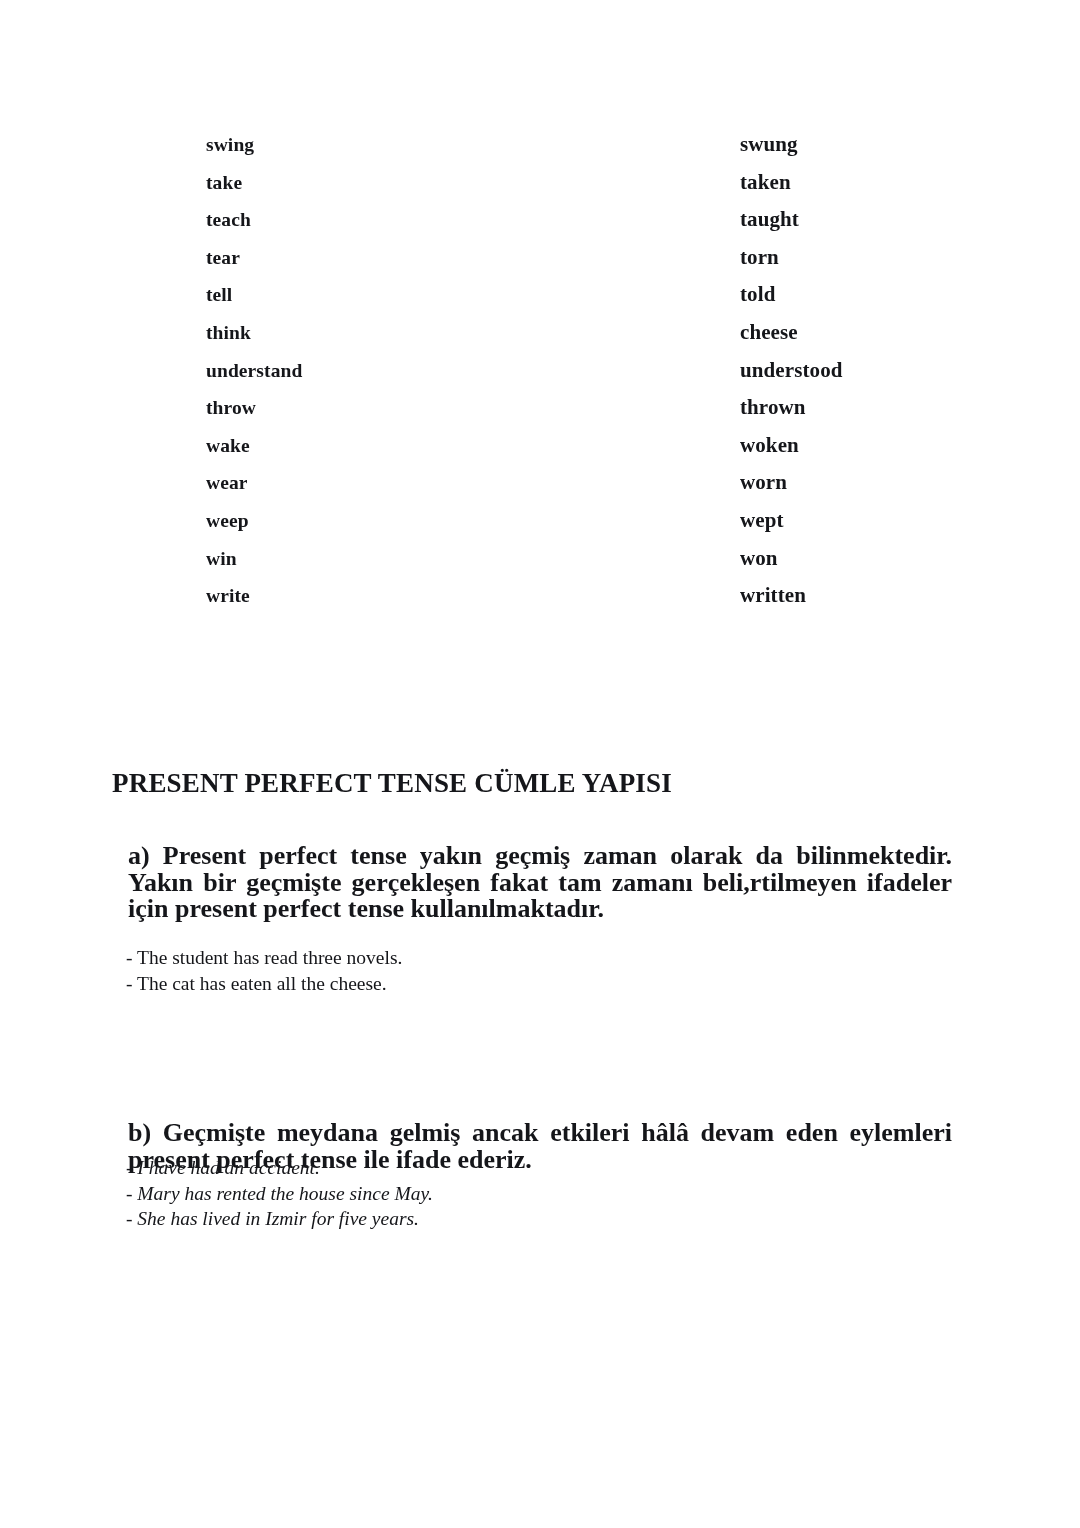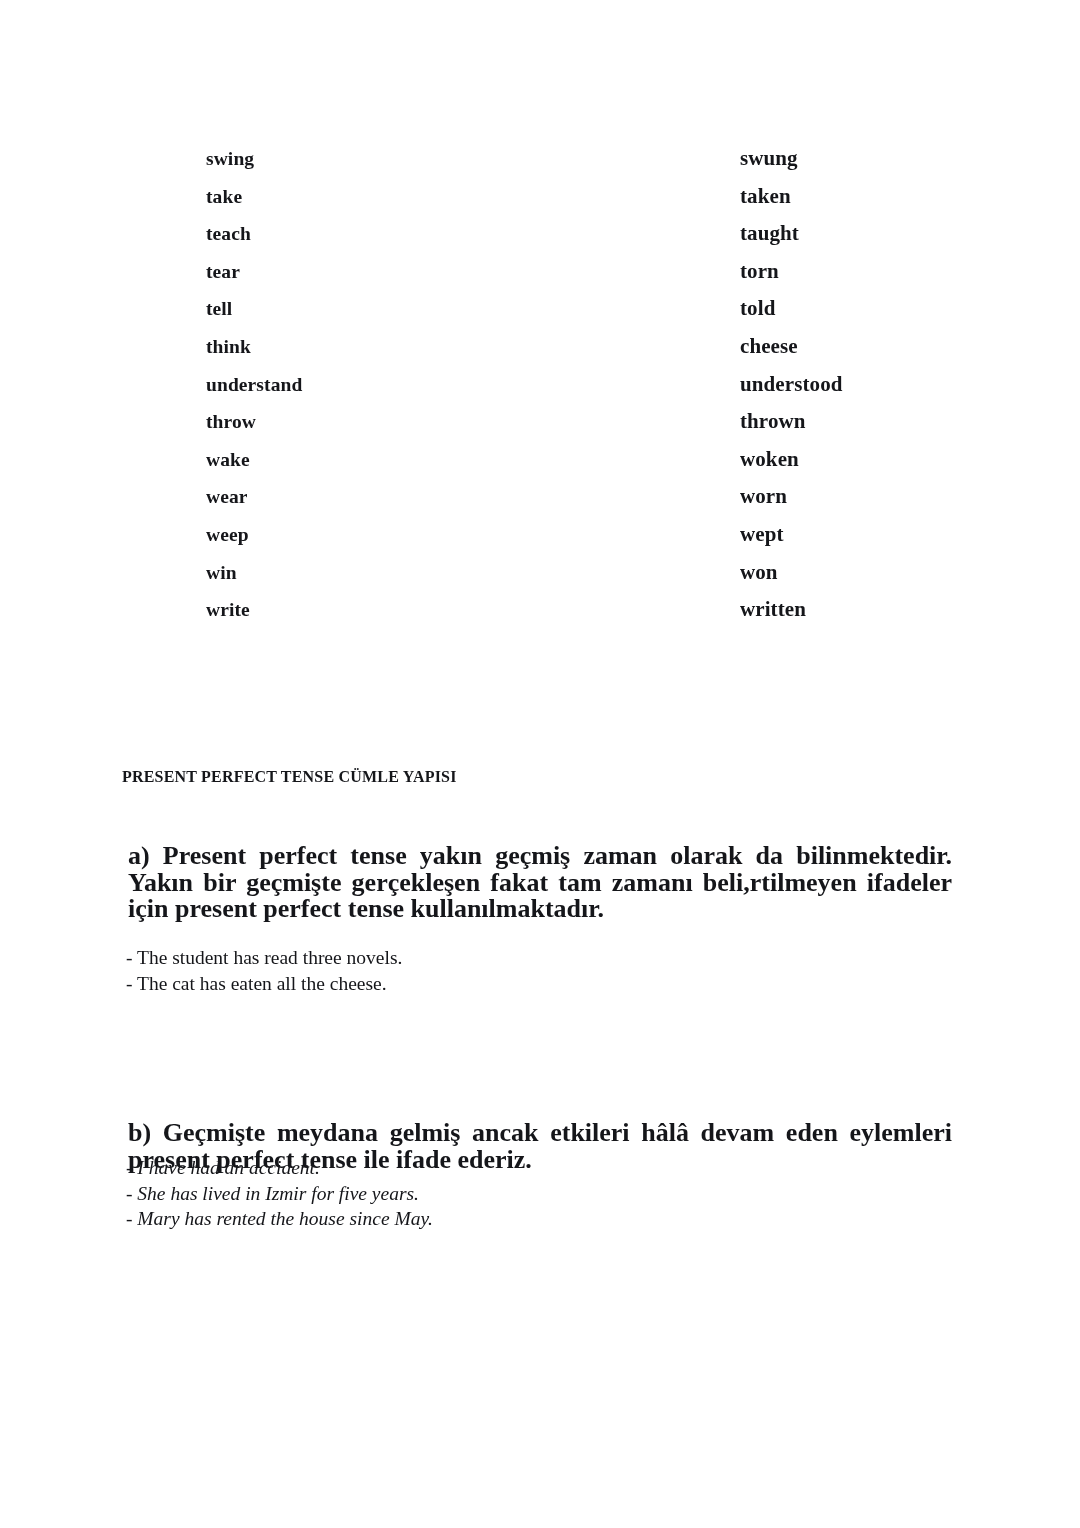--- a/index.html
+++ b/index.html
@@ -23,21 +23,20 @@
     inset: 0;
     background: #ffffff;
   }
 
   
   .verb-list {
     position: absolute;
     left: 206px;
     top: 126px;
     width: 700px;
-    margin-top: 14px;
   }
   .verb-row {
     position: relative;
     height: 37.6px;
     line-height: 37.6px;
     white-space: nowrap;
   }
   .verb-base {
     position: absolute;
     left: 0;
@@ -51,23 +50,23 @@
     left: 534px;
     top: 0;
     font-size: 21px;
     font-weight: bold;
     letter-spacing: 0.1px;
   }
 
   
   .section-heading {
     position: absolute;
-    left: 122px;
+    left: 112px;
     top: 768px;
-    font-size: 16px;
+    font-size: 27px;
     font-weight: bold;
     letter-spacing: 0.2px;
     white-space: nowrap;
   }
 
   
   .rule-para {
     position: absolute;
     left: 128px;
     width: 824px;
@@ -178,17 +177,17 @@
 
   <div class="examples" id="examples-a">
     <div class="example-line">- The student has read three novels.</div>
     <div class="example-line">- The cat has eaten all the cheese.</div>
   </div>
 
   <div class="rule-para" id="rule-b">b) Geçmişte meydana gelmiş ancak etkileri hâlâ devam eden eylemleri present perfect tense ile ifade ederiz.</div>
 
   <div class="examples" id="examples-b">
     <div class="example-line">- I have had an accident.</div>
+    <div class="example-line">- Mary has rented the house since May.</div>
     <div class="example-line">- She has lived in Izmir for five years.</div>
-    <div class="example-line">- Mary has rented the house since May.</div>
   </div>
 
 </div>
 
 </body></html>

